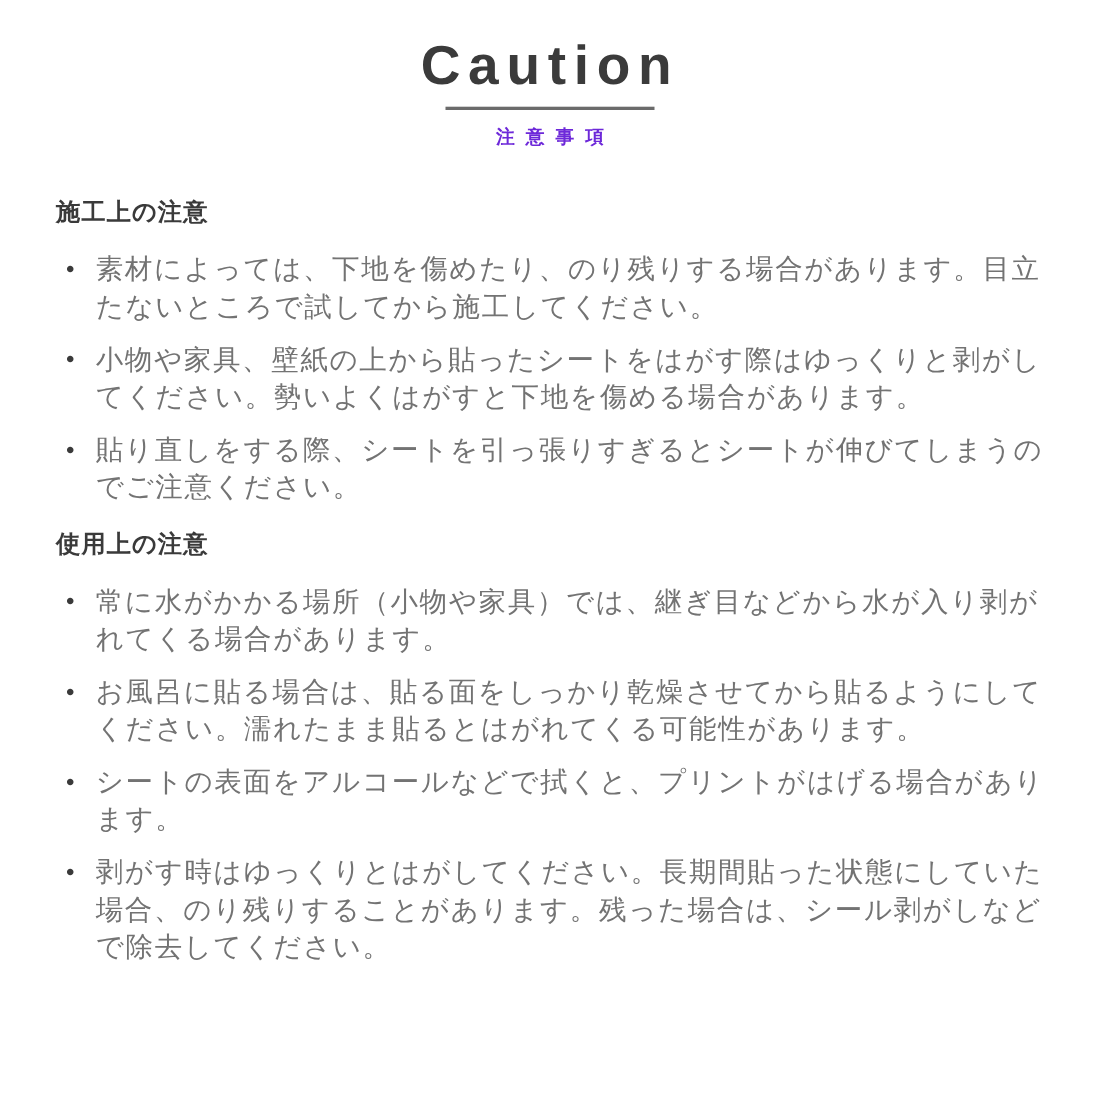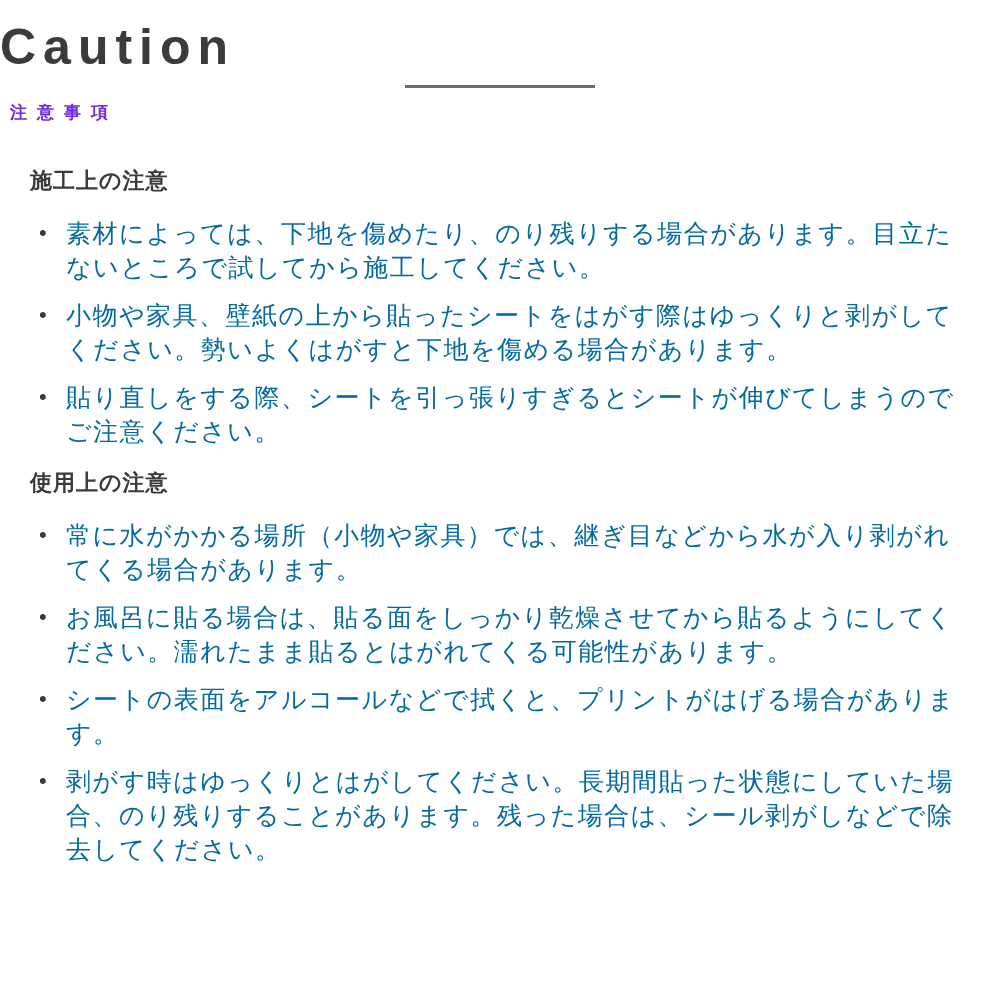--- a/index.html
+++ b/index.html
@@ -5,59 +5,59 @@
     * { margin: 0; padding: 0; box-sizing: border-box; }
     html, body { background: #ffffff; }
     .page {
       width: 1000px;
       height: 1000px;
       background: #ffffff;
       font-family: "Liberation Sans", sans-serif;
       color: #3a3a3a;
       overflow: hidden;
     }
-    .header { padding-top: 20px; }
+    .header { text-align: center; padding-top: 32px; }
     .title {
       font-size: 50px;
       font-weight: bold;
       letter-spacing: 7px;
       color: #3b3b3b;
       line-height: 1.1;
     }
     .divider {
       width: 190px;
       height: 3px;
       background: #6b6b6b;
       margin: 10px auto 13px auto;
     }
     .subtitle {
       font-size: 17px;
       font-weight: bold;
       letter-spacing: 10px;
       text-indent: 10px; 
       color: #6d28d9;
     }
-    .content { padding: 22px 30px 0 30px; }
+    .content { padding: 22px 30px 0 30px; margin-left: 21px; }
     .section { margin-bottom: 10px; }
     .section-heading {
       font-size: 22px;
       font-weight: bold;
       color: #3a3a3a;
       margin: 20px 0 20px 0;
       letter-spacing: 1px;
     }
     ul.items { list-style: none; margin: 0; padding: 0; }
     li.item {
       position: relative;
       font-size: 25px;
       line-height: 34px;
       letter-spacing: 1.5px;
       padding-left: 36px;
       margin-bottom: 14px;
-      color: #0369a1;
+      color: #737373;
     }
     li.item::before {
       content: "\2022";
       position: absolute;
       left: 9px;
       top: 0;
       font-size: 22px;
       line-height: 34px;
       color: #3a3a3a;
     }

